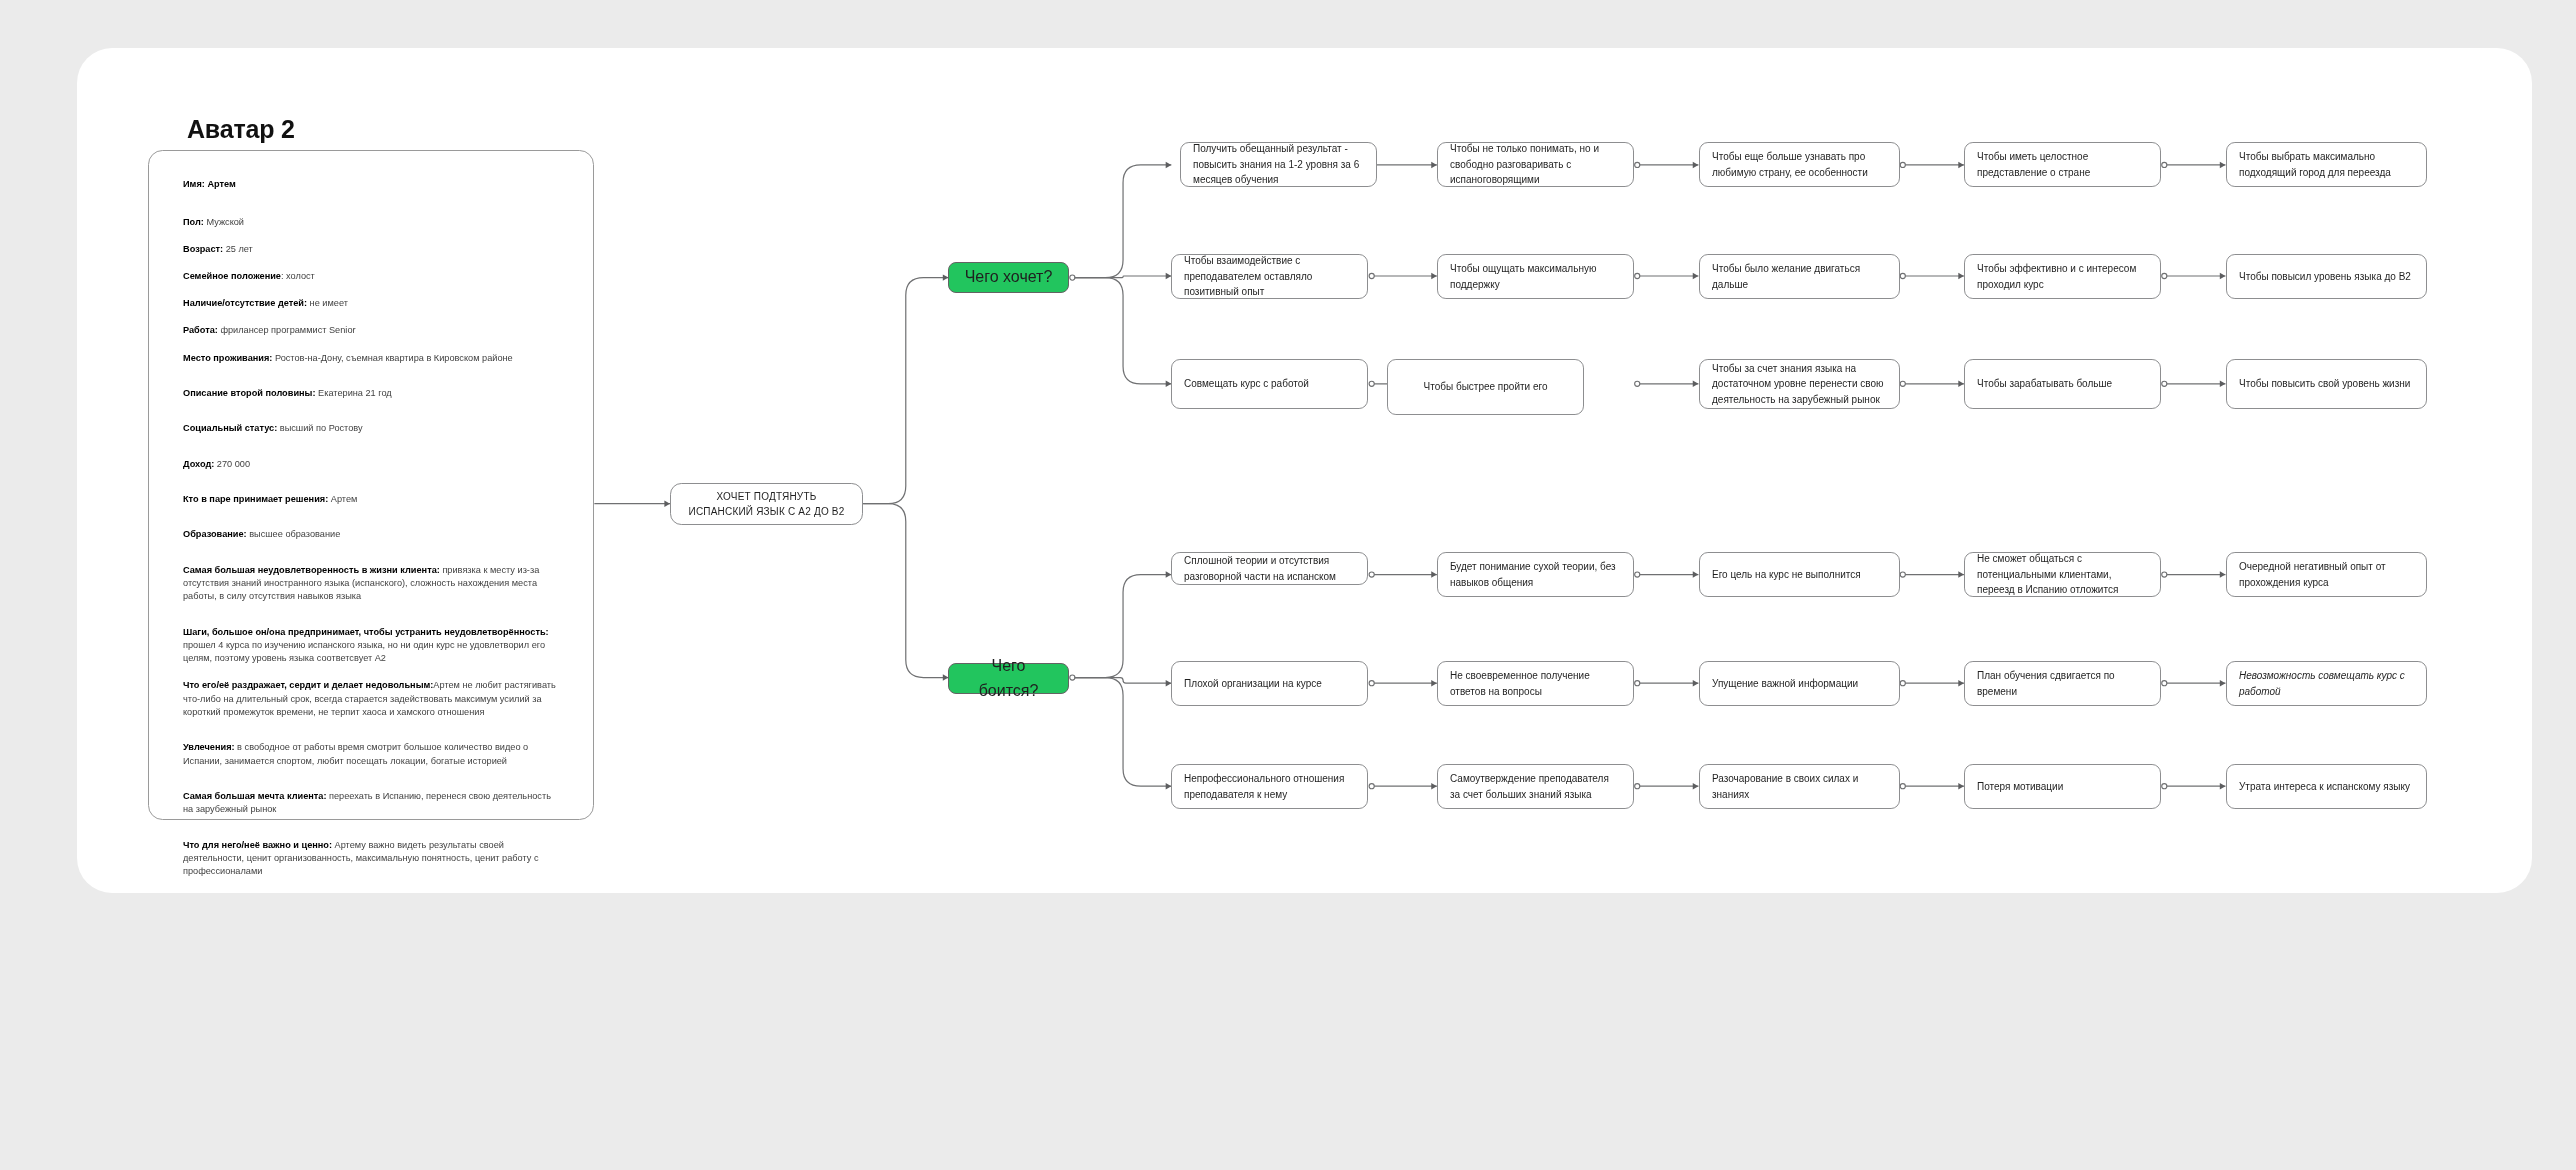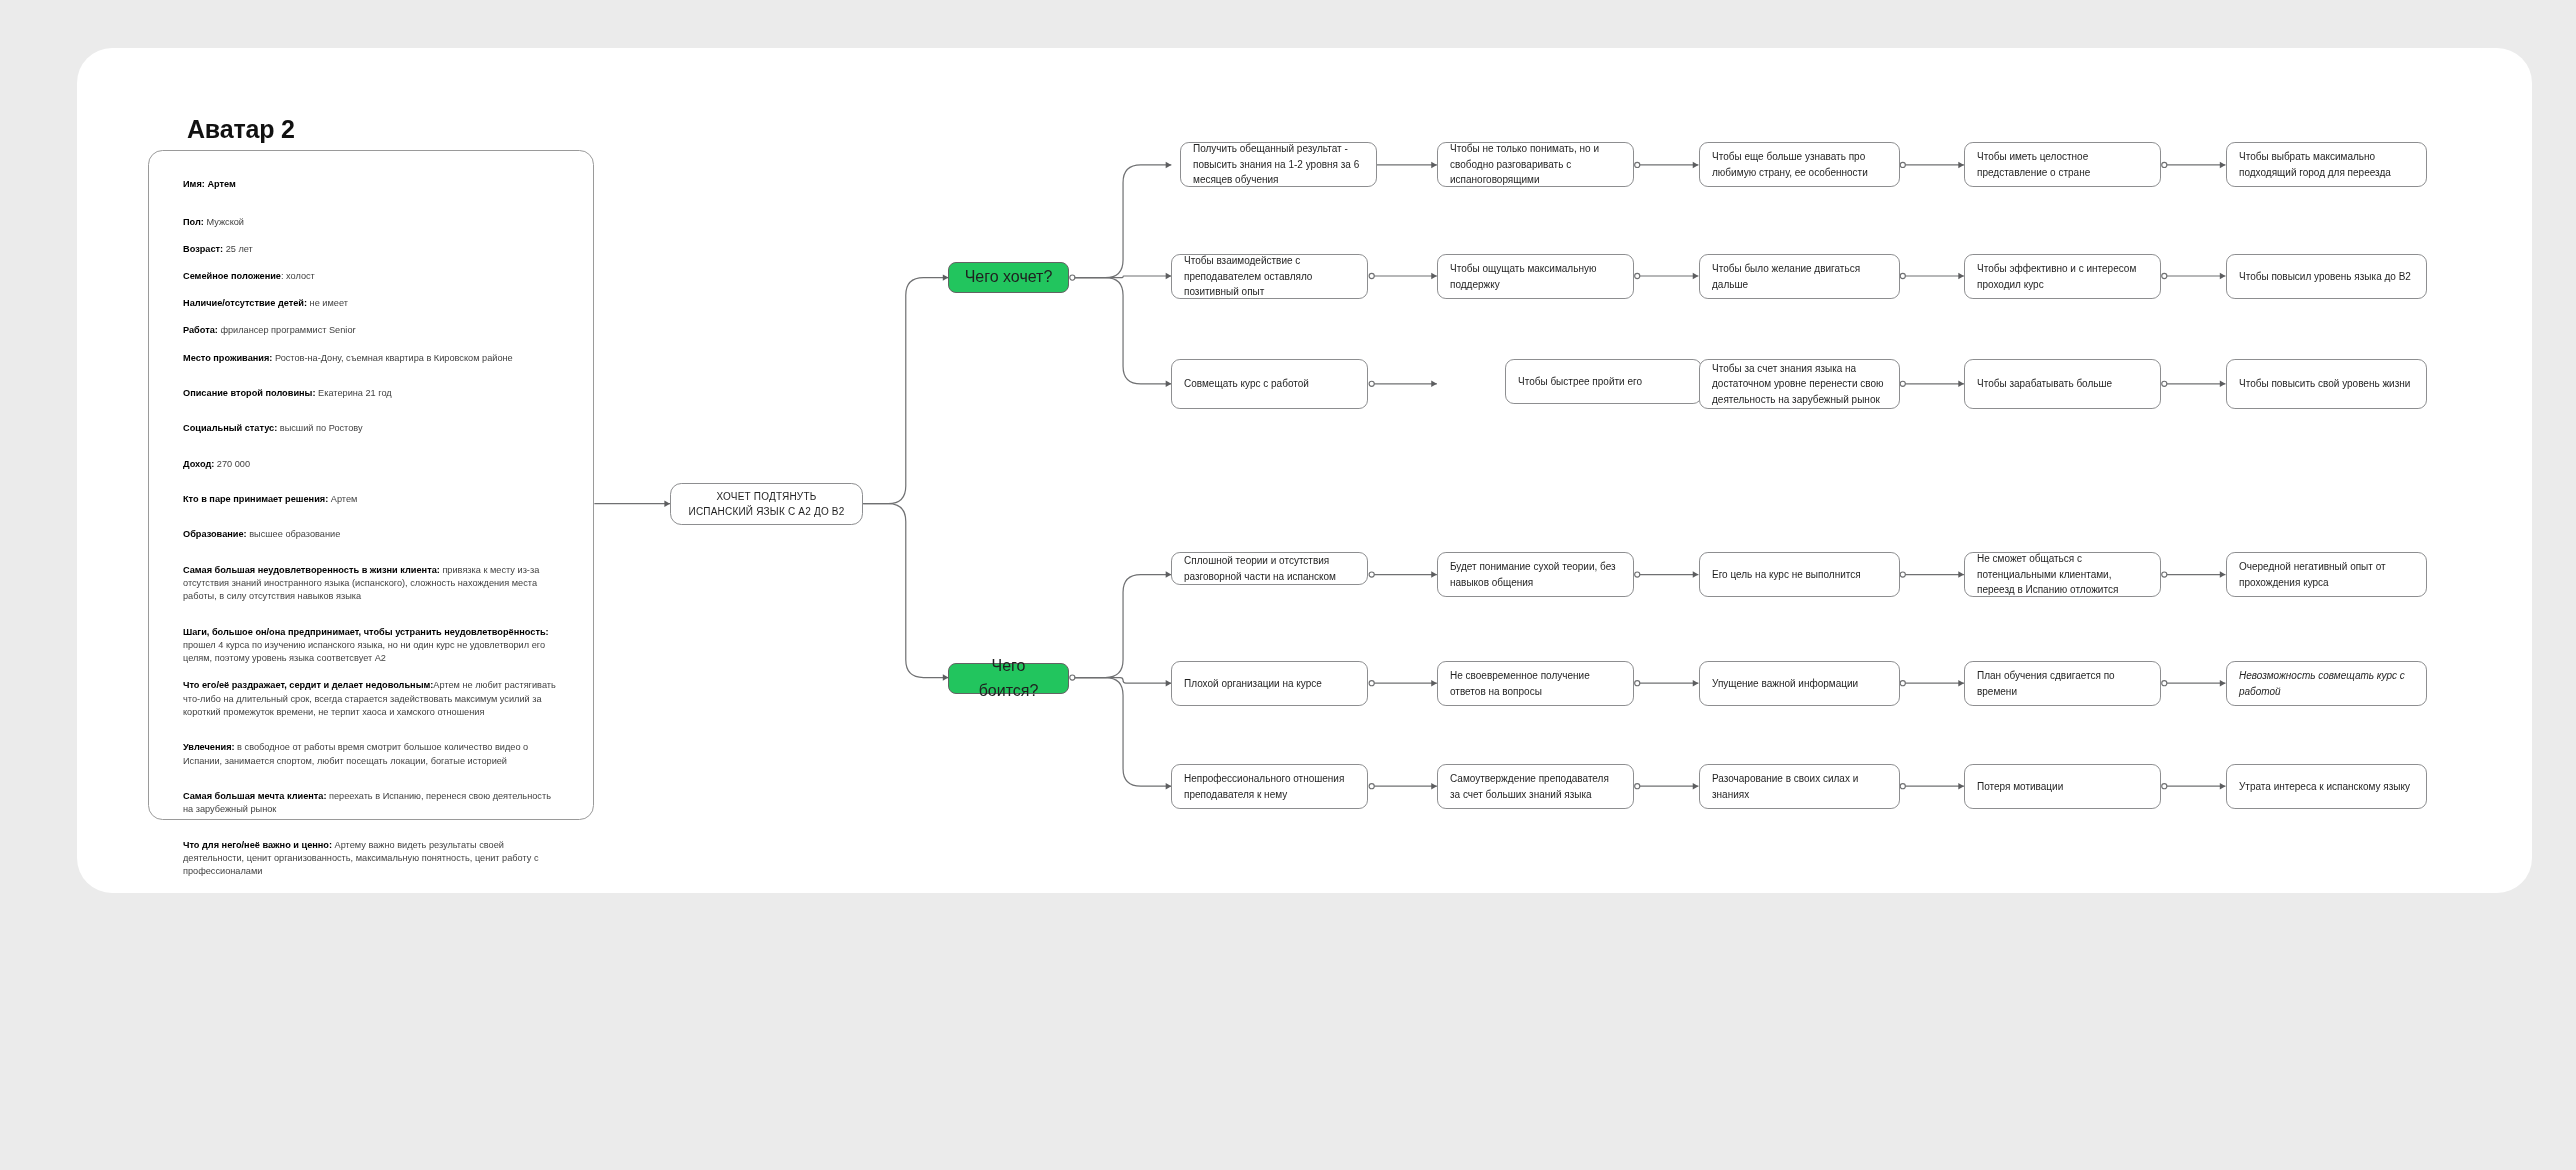--- a/index.html
+++ b/index.html
@@ -268,21 +268,21 @@
       </div>
       <div class="node " style="left: 1964px; top: 254px; width: 197px; height: 45px;">
         <span>Чтобы эффективно и с интересом проходил курс</span>
       </div>
       <div class="node " style="left: 2226px; top: 254px; width: 201px; height: 45px;">
         <span>Чтобы повысил уровень языка до В2</span>
       </div>
       <div class="node " style="left: 1171px; top: 359px; width: 197px; height: 50px;">
         <span>Совмещать курс с работой</span>
       </div>
-      <div class="node " style="left: 1505px; top: 359px; width: 197px; height: 45px;">
+      <div class="node " style="left: 1387px; top: 359px; width: 197px; height: 56px; justify-content: center;">
         <span>Чтобы быстрее пройти его</span>
       </div>
       <div class="node " style="left: 1699px; top: 359px; width: 201px; height: 50px;">
         <span>Чтобы за счет знания языка на достаточном уровне перенести свою деятельность на зарубежный рынок</span>
       </div>
       <div class="node " style="left: 1964px; top: 359px; width: 197px; height: 50px;">
         <span>Чтобы зарабатывать больше</span>
       </div>
       <div class="node " style="left: 2226px; top: 359px; width: 201px; height: 50px;">
         <span>Чтобы повысить свой уровень жизни</span>

